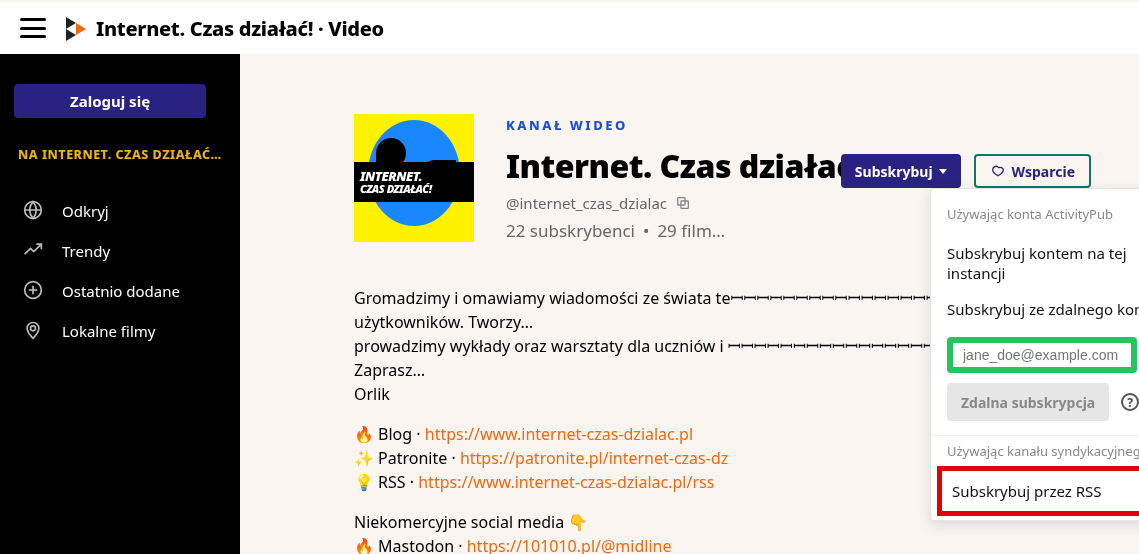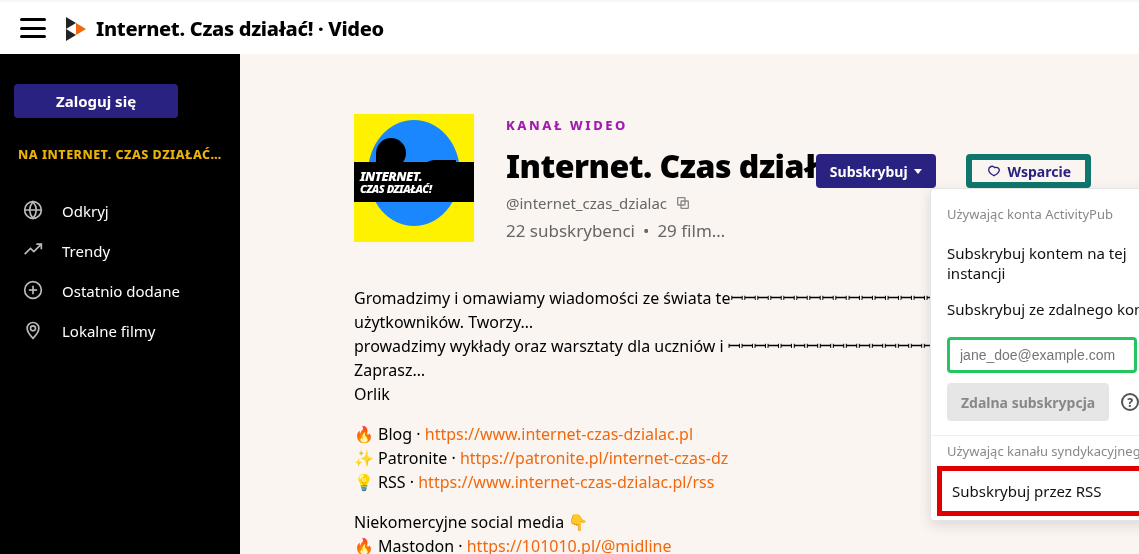--- a/index.html
+++ b/index.html
@@ -5,56 +5,56 @@
   * { margin:0; padding:0; box-sizing:border-box; }
   html,body { width:1139px; height:554px; font-family:system-ui,-apple-system,"Segoe UI",Roboto,Arial,sans-serif; background:#faf5f1; overflow:hidden; color:#000; }
   
   .hdr { position:absolute; left:0; top:2px; width:1139px; height:52px; background:#fff; display:flex; align-items:center; padding:0 20px; z-index:10;}
   .hdr .ham { width:26px; height:20px; cursor:pointer; display:flex; flex-direction:column; justify-content:space-between; margin-right:20px;}
   .hdr .ham span{ display:block; height:3px; width:100%; background:#000; border-radius:2px;}
   .hdr .logo { width:20px; height:22px; margin-right:10px; position:relative;}
   .hdr .title { font-weight:800; font-size:20px; letter-spacing:-0.3px;}
   
   .sb { position:absolute; left:0; top:54px; width:240px; height:500px; background:#000; color:#fff; padding:18px 14px 0 14px;}
-  .sb .login { background:#2a2280; color:#fff; width:164px; height:34px; border-radius:4px; font-weight:700; font-size:15px; display:flex; align-items:center; justify-content:center; cursor:pointer; margin:12px 0 28px 0;}
+  .sb .login { background:#2a2280; color:#fff; width:192px; height:34px; border-radius:4px; font-weight:700; font-size:15px; display:flex; align-items:center; justify-content:center; cursor:pointer; margin:12px 0 28px 0;}
   .sb .sec { font-size:12.5px; font-weight:800; letter-spacing:0.5px; color:#eab308; margin-bottom:18px; white-space:nowrap; overflow:hidden; text-overflow:ellipsis; padding:0 4px;}
   .sb .nav { list-style:none; }
   .sb .nav li { display:flex; align-items:flex-end; height:40px; padding:0 8px; cursor:pointer; font-size:15px;}
   .sb .nav li .ic { width:22px; height:22px; margin-right:18px; display:flex; align-items:center; justify-content:center; color:#ccc;}
   
   .main { position:absolute; left:240px; top:54px; width:899px; height:500px; background:#faf5f1; overflow:hidden;}
   .content { padding:60px 48px 0 114px;}
   .row1 { display:flex; align-items:flex-start;}
   .avatar { width:120px; height:128px; border-radius:0; background:#fff200; position:relative; overflow:hidden; flex-shrink:0; margin-right:32px;}
   .avatar .globe { position:absolute; left:14px; top:6px; width:92px; height:106px; border-radius:50%; background:#1b87ff;}
   .avatar .globe::before{ content:""; position:absolute; left:8px; top:18px; width:30px; height:30px; background:#000; border-radius:50% 50% 50% 0;}
   .avatar .globe::after{ content:""; position:absolute; right:4px; top:40px; width:40px; height:38px; background:#000; border-radius:50% 0 50% 50%;}
   .avatar .band { position:absolute; left:0; right:0; top:48px; height:40px; background:#000; display:flex; flex-direction:column; justify-content:center; padding:0 6px;}
   .avatar .band span{ color:#fff; font-weight:900; font-style:italic; font-size:13px; line-height:13px; letter-spacing:-0.5px;}
   .avatar .band span.s2{ font-size:11px; line-height:11px;}
   .inf { flex:1; padding-top:2px;}
-  .eyebrow { color:#a21caf; font-weight:800; font-size:13px; letter-spacing:2.5px;}
+  .eyebrow { color:#1d4ed8; font-weight:800; font-size:13px; letter-spacing:2.5px;}
   .chtitle { font-weight:900; font-size:32px; letter-spacing:-0.5px; margin-top:10px;}
   .handle-row{ display:flex; align-items:center; margin-top:6px; color:#666; font-size:15px;}
   .copy-ic{ width:16px; height:16px; margin-left:8px; }
   .stats { color:#666; font-size:17px; margin-top:6px;}
   .stats .dot{ margin:0 8px;}
-  .btns { position:absolute; right:48px; top:100px; display:flex; align-items:center; gap:30px;}
+  .btns { position:absolute; right:48px; top:100px; display:flex; align-items:center; gap:13px;}
   .sub-btn{ background:#2a2280; color:#fff; height:34px; border-radius:4px; padding:0 14px; display:flex; align-items:center; font-weight:700; font-size:14px; cursor:pointer; gap:6px;}
   .caret-down{ width:0; height:0; border-left:4px solid transparent; border-right:4px solid transparent; border-top:5px solid #fff;}
-  .support-btn{ border:6px solid #0f766e; color:#2a2280; background:transparent; height:34px; border-radius:4px; padding:0 14px; display:flex; align-items:center; font-weight:700; font-size:14px; cursor:pointer; gap:6px;}
+  .support-btn{ border:2px solid #0f766e; color:#2a2280; background:transparent; height:34px; border-radius:4px; padding:0 14px; display:flex; align-items:center; font-weight:700; font-size:14px; cursor:pointer; gap:6px;}
   .desc { margin-top:44px; font-size:16px; line-height:24px; color:#000;}
   .desc p { margin-bottom:16px;}
   .desc a { color:#f1680e; text-decoration:none;}
   
   .dd { position:absolute; left:690px; top:134px; width:250px; background:#fff; border:1px solid #e5e5e5; box-shadow:0 4px 14px rgba(0,0,0,.12); border-radius:4px; z-index:50; padding:16px 0 4px 0;}
   .dd .pad{ padding:0 16px;}
   .dd .h1{ color:#888; font-size:13px; margin-bottom:12px;}
   .dd .row{ font-size:15px; color:#111; padding:8px 0; cursor:pointer;}
-  .dd input{ width:190px; height:36px; border:3px solid #22c55e; border-radius:4px; padding:0 10px; font-size:14px; margin-top:10px;}
+  .dd input{ width:190px; height:36px; border:6px solid #22c55e; border-radius:4px; padding:0 10px; font-size:14px; margin-top:10px;}
   .dd .remote-row{ display:flex; align-items:center; gap:12px; margin-top:10px; margin-bottom:14px;}
   .dd .remote-btn{ background:#e6e6e6; color:#888; height:38px; border-radius:4px; padding:0 14px; display:flex; align-items:center; font-weight:700; font-size:14px;}
   .dd .help-ic{ width:18px; height:18px; border:2px solid #555; border-radius:50%; display:flex; align-items:center; justify-content:center; font-size:12px; font-weight:800; color:#555; cursor:pointer;}
   .dd .sep{ height:1px; background:#f1edea; margin:4px 0;}
   .dd .rss-box{ margin:4px 6px 0 6px; border:5px solid #e10000;}
   .dd .rss-link{ padding:10px 10px; font-size:15px; color:#111; cursor:pointer;}
 </style>
 </head>
 <body>
 

